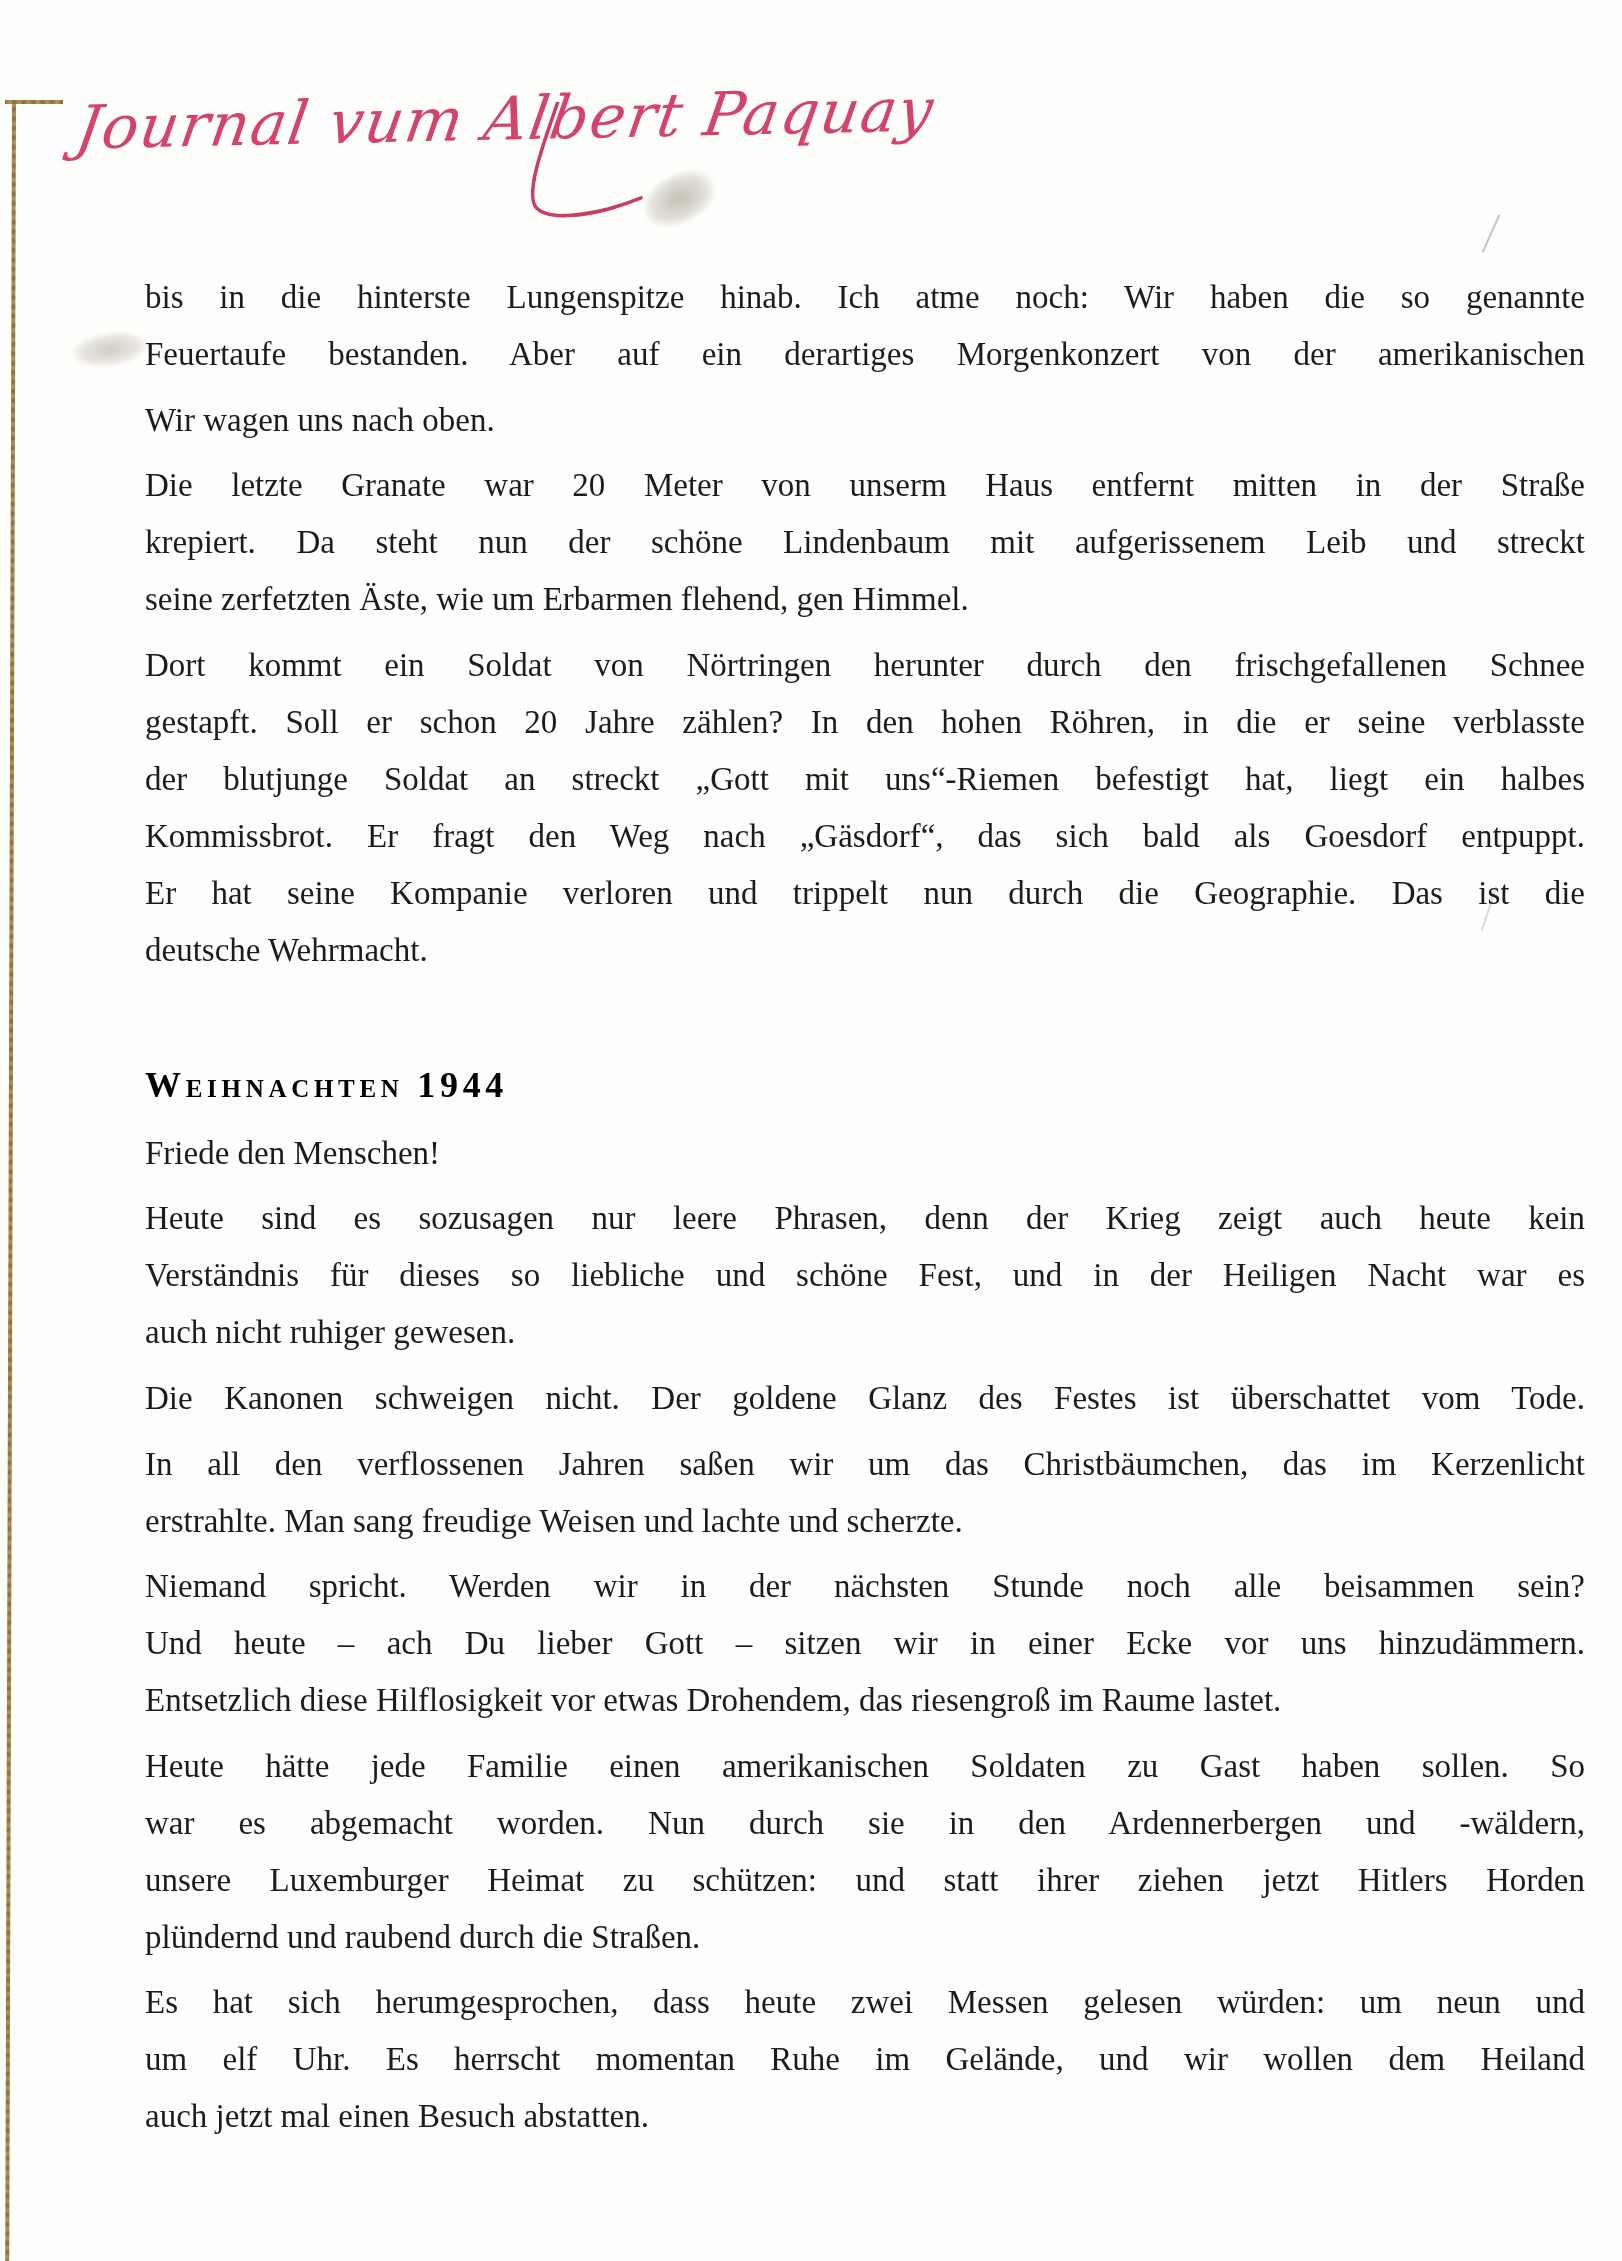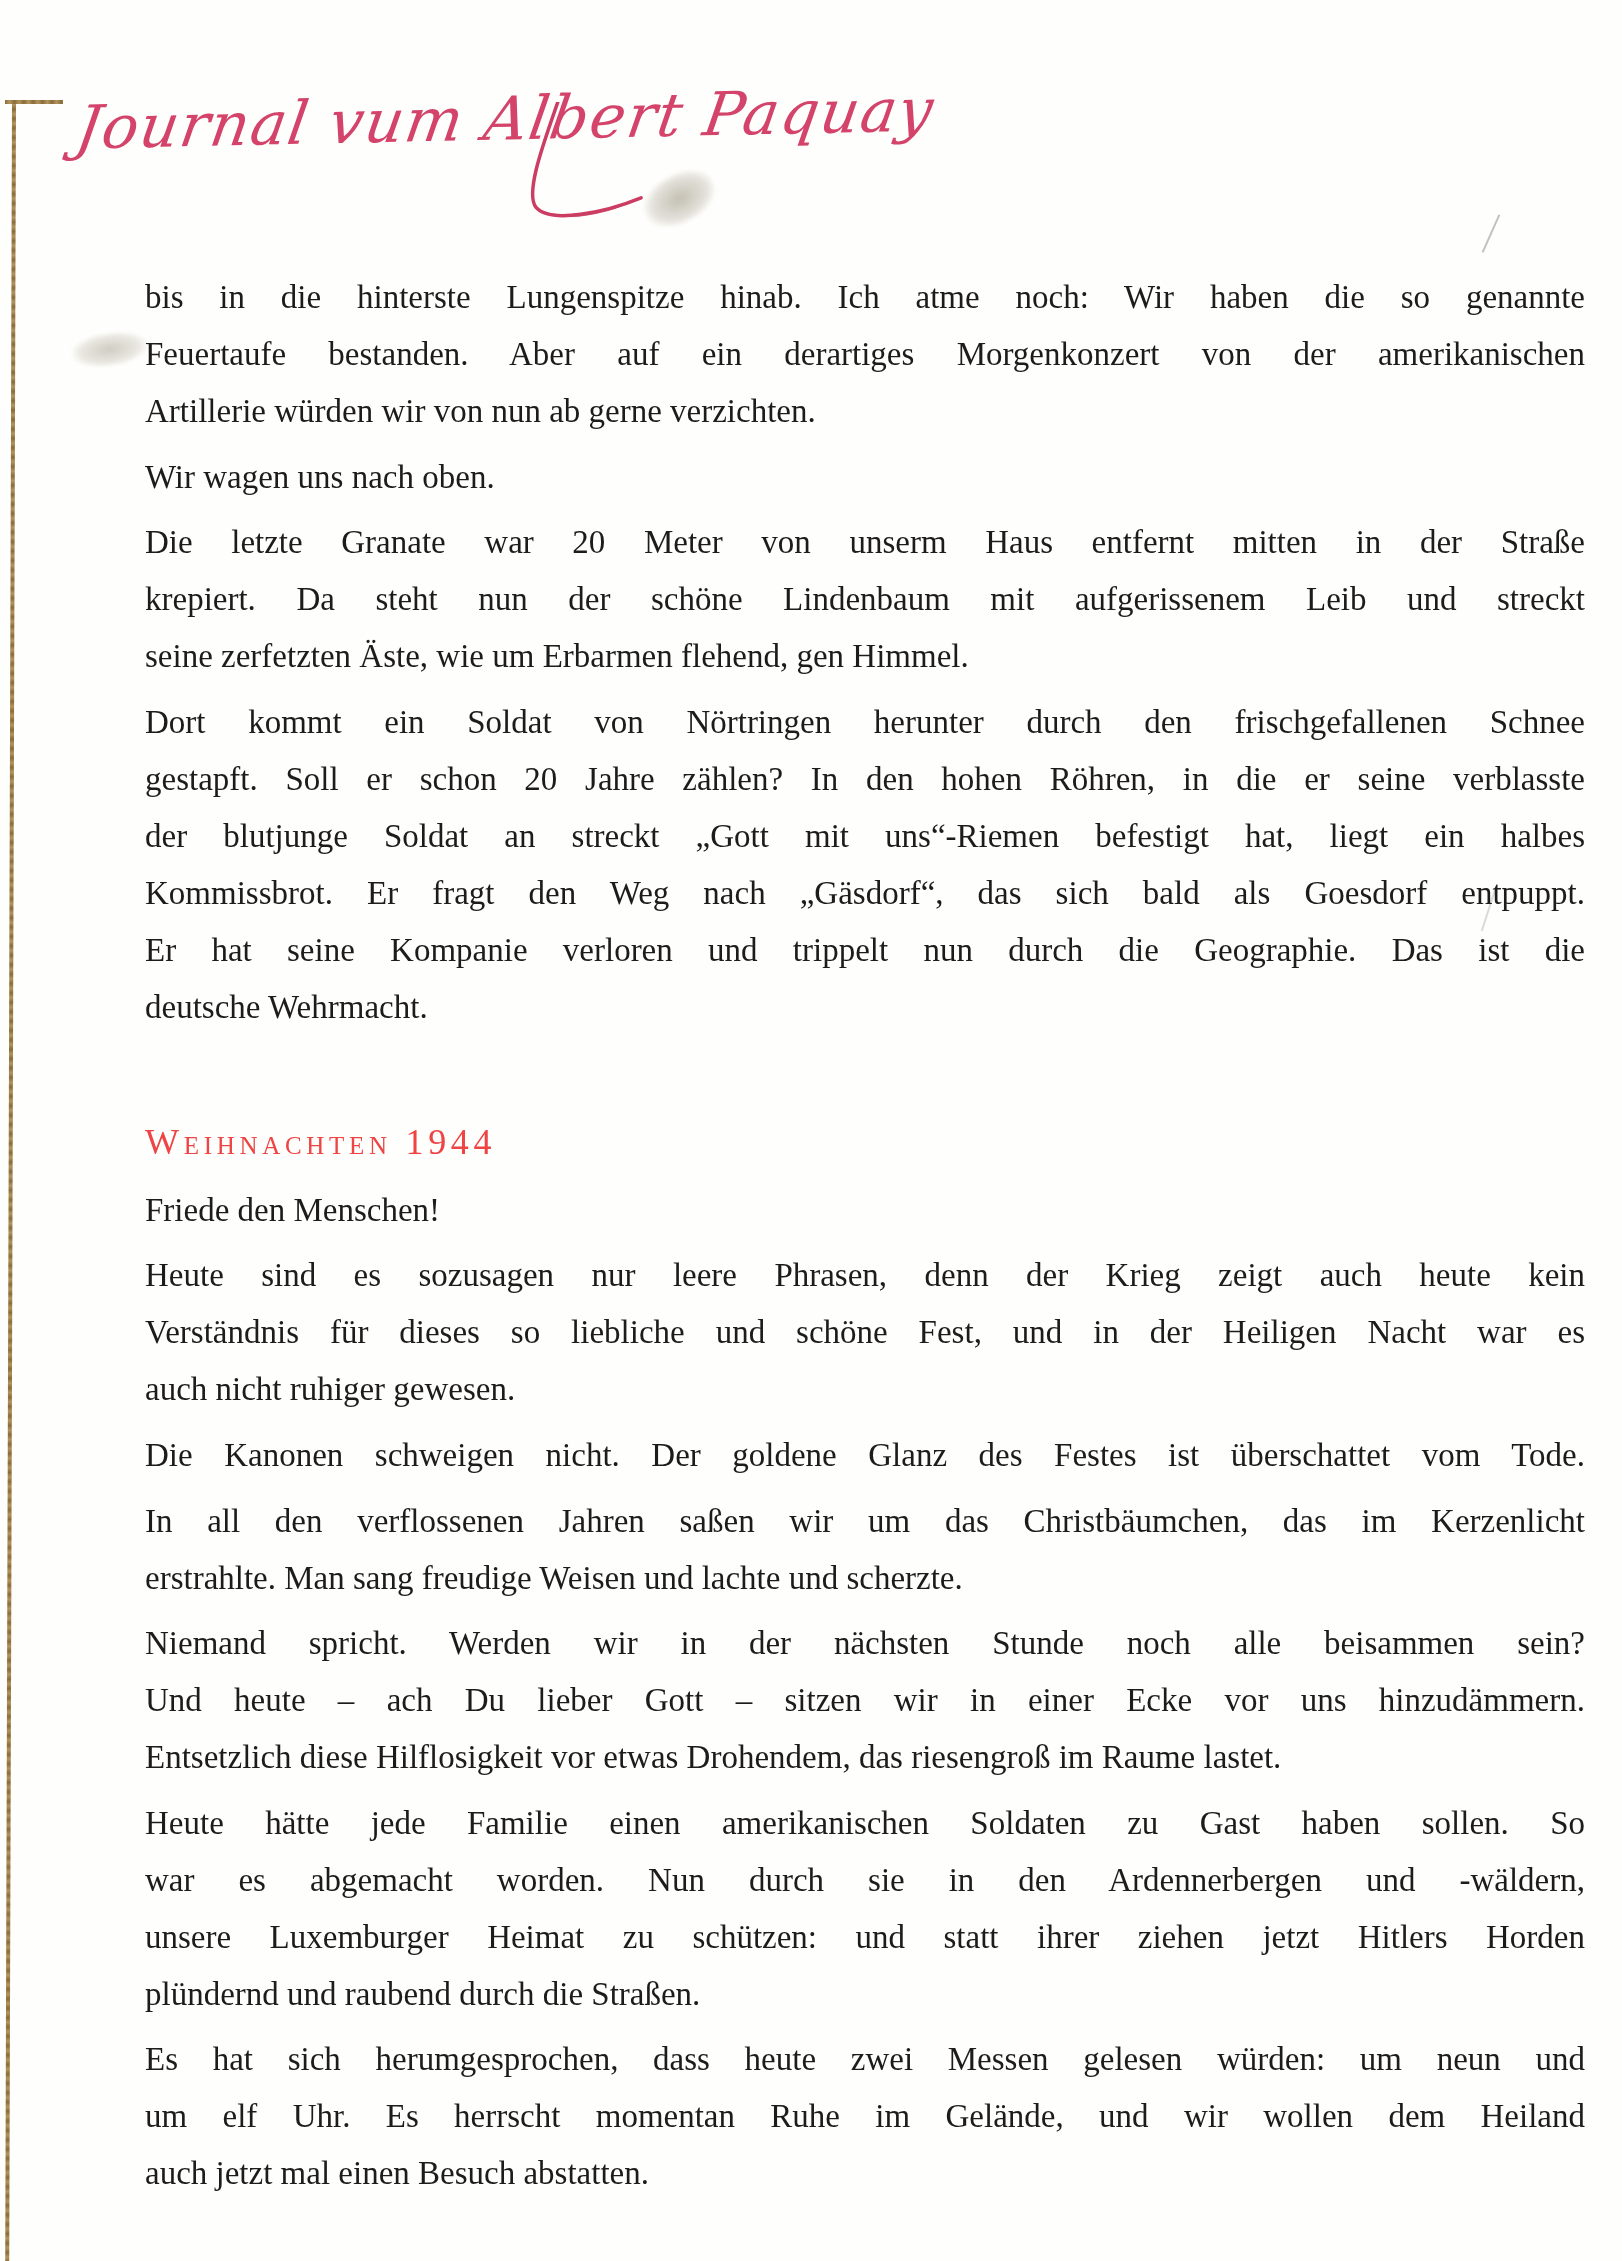--- a/index.html
+++ b/index.html
@@ -86,23 +86,23 @@
     white-space: normal;
   }
   .line.fill {
     -moz-text-align-last: justify;
     text-align-last: justify;
   }
   .heading-block { margin: 78px 0 11px 0; }
   .heading-block .line {
     font-variant: small-caps;
     font-size: 36px;
-    font-weight: 400;
+    font-weight: 700;
     letter-spacing: 4.7px;
-    color: #ef4444;
+    color: #000000;
     text-align: center;
     text-align-last: left;
   }
 </style>
 </head>
 <body>
 
 <div class="page">
 
   <div class="border-v"></div>
@@ -119,21 +119,20 @@
 
   <div class="smudge smudge-title"></div>
   <div class="smudge smudge-feuertaufe"></div>
   <div class="scratch scratch-1"></div>
   <div class="scratch scratch-2"></div>
 
   <div class="text-column">
       <div class="para">
         <div class="line fill">bis in die hinterste Lungenspitze hinab. Ich atme noch: Wir haben die so genannte</div>
         <div class="line fill">Feuertaufe bestanden. Aber auf ein derartiges Morgenkonzert von der amerikanischen</div>
-        <div class="line">Artillerie würden wir von nun ab gerne verzichten.</div>
       </div>
       <div class="para">
         <div class="line">Wir wagen uns nach oben.</div>
       </div>
       <div class="para">
         <div class="line fill">Die letzte Granate war 20 Meter von unserm Haus entfernt mitten in der Straße</div>
         <div class="line fill">krepiert. Da steht nun der schöne Lindenbaum mit aufgerissenem Leib und streckt</div>
         <div class="line">seine zerfetzten Äste, wie um Erbarmen flehend, gen Himmel.</div>
       </div>
       <div class="para">

